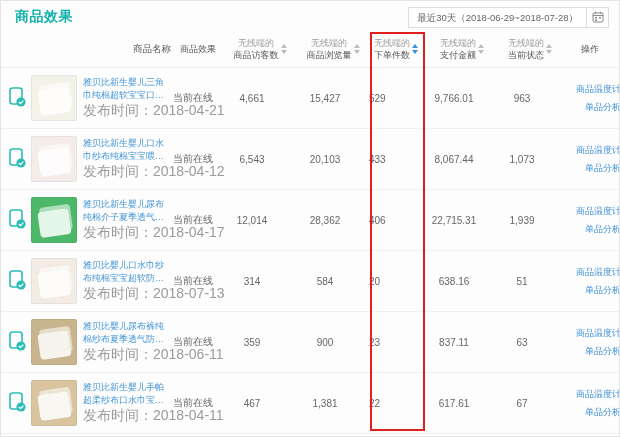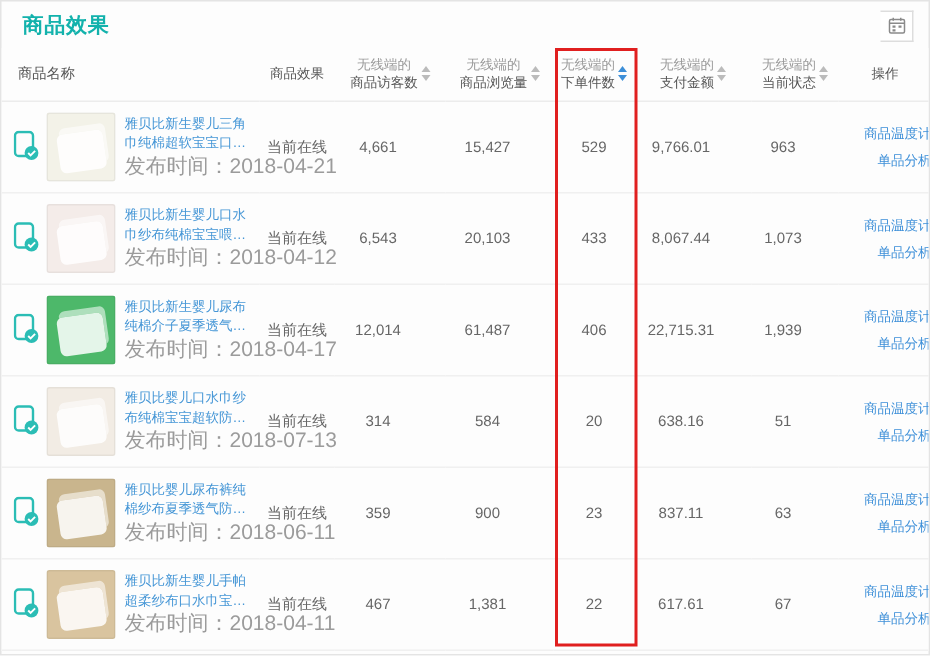--- a/index.html
+++ b/index.html
@@ -12,34 +12,34 @@
   .page-title { color:#13b2ac; font-size:14px; font-weight:bold; letter-spacing:.5px; }
   .date-group { display:flex; align-items:stretch; }
   .date-btn { border:1px solid #ddd; background:#fff; color:#666; font-size:9.5px; padding:3px 8px; height:21px; line-height:14px; cursor:pointer; white-space:nowrap; }
   .cal-btn { border:1px solid #ddd; border-left:none; background:#fff; width:22px; height:21px; display:flex; align-items:center; justify-content:center; cursor:pointer; }
 
   
   table { width:620px; border-collapse:collapse; table-layout:fixed; background:#fdfdfd; }
   col.c-name{width:172px} col.c-status{width:50px} col.c-vis{width:74px} col.c-view{width:72px}
   col.c-ord{width:54px} col.c-pay{width:78px} col.c-cart{width:58px} col.c-ops{width:62px}
   thead th { font-weight:normal; font-size:9px; color:#555; padding:5px 2px 6px; border-bottom:1px solid #ececec; text-align:center; vertical-align:middle; }
-  thead th.left { text-align:left; padding-left:11px; font-size:9.5px; color:#555; }
+  thead th.left { text-align:right; padding-left:11px; font-size:9.5px; color:#555; }
   .h2line { line-height:12px; display:inline-block; vertical-align:middle; }
   .h2line .l1 { color:#9a9a9a; display:block; }
   .h2line .l2 { color:#555; display:block; }
   .sorter { display:inline-block; vertical-align:middle; margin-left:2px; }
   .sorter i { display:block; width:0; height:0; border-left:3px solid transparent; border-right:3px solid transparent; }
   .sorter .up { border-bottom:4px solid #bbb; margin-bottom:2px; }
   .sorter .dn { border-top:4px solid #bbb; }
   .sorter.active .up { border-bottom-color:#3d8fd8; }
   .sorter.active .dn { border-top-color:#3d8fd8; }
 
   tbody td { border-bottom:1px solid #f0f0f0; height:61px; font-size:10px; color:#666; vertical-align:middle; }
   td.num { text-align:center; padding-right:16px; }
-  td.ctr { text-align:center;margin-left:36px; }
+  td.ctr { text-align:left;margin-left:36px; }
   .prod-cell { display:flex; align-items:center; padding-left:8px; }
   .dev-icon { flex:0 0 18px; margin-right:4px; }
   .thumb { flex:0 0 46px; width:46px; height:46px; border-radius:2px; margin-right:6px; position:relative; overflow:hidden; border:1px solid rgba(0,0,0,.05); }
   .thumb::after { content:""; position:absolute; left:15%; top:28%; width:70%; height:60%; background:rgba(255,255,255,.85); border-radius:4px; transform:rotate(-8deg); box-shadow:2px -4px 0 rgba(255,255,255,.55); }
   .prod-text { flex:1; min-width:0; padding-right:4px; }
   .prod-title { color:#4596d6; font-size:9px; line-height:13px; max-height:26px; overflow:hidden; display:-webkit-box; -webkit-line-clamp:2; -webkit-box-orient:vertical; cursor:pointer; }
   .prod-date { color:#9b9b9b; font-size:14px; margin-top:4px; white-space:nowrap; }
   .ops a { display:block; color:#3d8fd8; font-size:9px; text-decoration:none; text-align:right; line-height:11px; cursor:pointer; }
   .ops a + a { margin-top:7px; }
 
@@ -49,20 +49,21 @@
   svg { display:block; }
 </style>
 </head>
 <body>
 
 <div class="card">
 
   <div class="topbar">
     <div class="page-title">商品效果</div>
     <div class="date-group">
+      <button class="date-btn">最近30天（2018-06-29~2018-07-28）</button>
       <button class="cal-btn">
         <span>
           <svg width="12" height="12" viewBox="0 0 12 12">
               <rect x="1" y="2" width="10" height="9" rx="1" fill="none" stroke="#8a8a8a"></rect>
               <line x1="1" y1="4.5" x2="11" y2="4.5" stroke="#8a8a8a"></line>
               <line x1="3.5" y1="0.8" x2="3.5" y2="2.8" stroke="#8a8a8a"></line>
               <line x1="8.5" y1="0.8" x2="8.5" y2="2.8" stroke="#8a8a8a"></line>
               <rect x="3" y="6" width="2" height="1.5" fill="#8a8a8a"></rect>
               <rect x="7" y="6" width="2" height="1.5" fill="#8a8a8a"></rect>
               <rect x="3" y="8.5" width="2" height="1.5" fill="#8a8a8a"></rect>
@@ -176,21 +177,21 @@
         </span>
         <span class="thumb" style="background:#4db86a"></span>
         <span class="prod-text">
           <span class="prod-title">雅贝比新生婴儿尿布纯棉介子夏季透气100%全棉宝宝纱布可洗</span>
           <span class="prod-date">发布时间：2018-04-17</span>
         </span>
       </div>
     </td>
     <td class="ctr">当前在线</td>
     <td class="num">12,014</td>
-    <td class="num">61,487</td>
+    <td class="num">28,362</td>
     <td class="ctr">406</td>
     <td class="num">22,715.31</td>
     <td class="num">1,939</td>
     <td class="ops">
       <a>商品温度计</a>
       <a>单品分析</a>
     </td>
   </tr>
 
   <tr>

